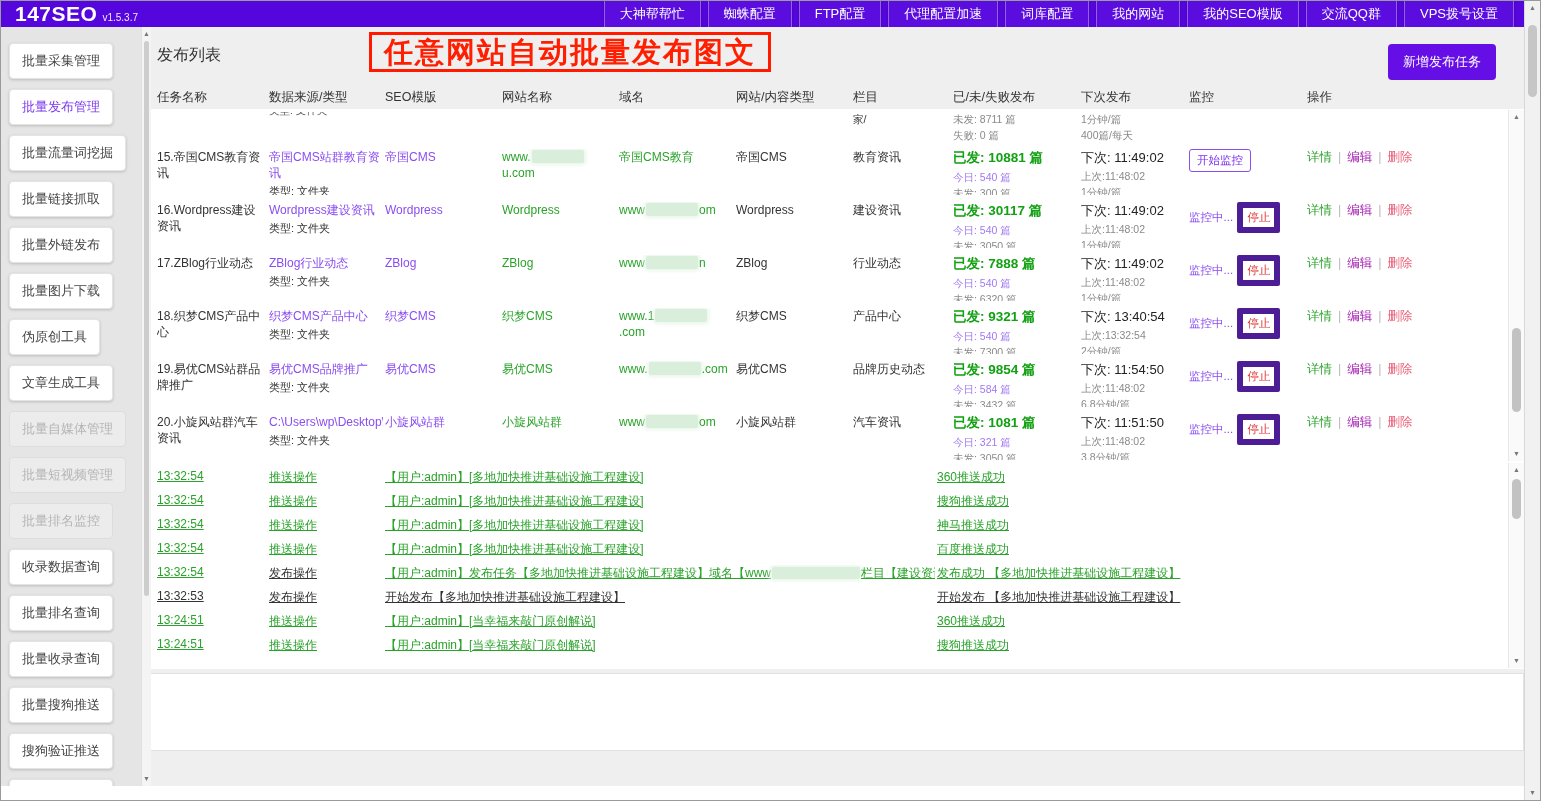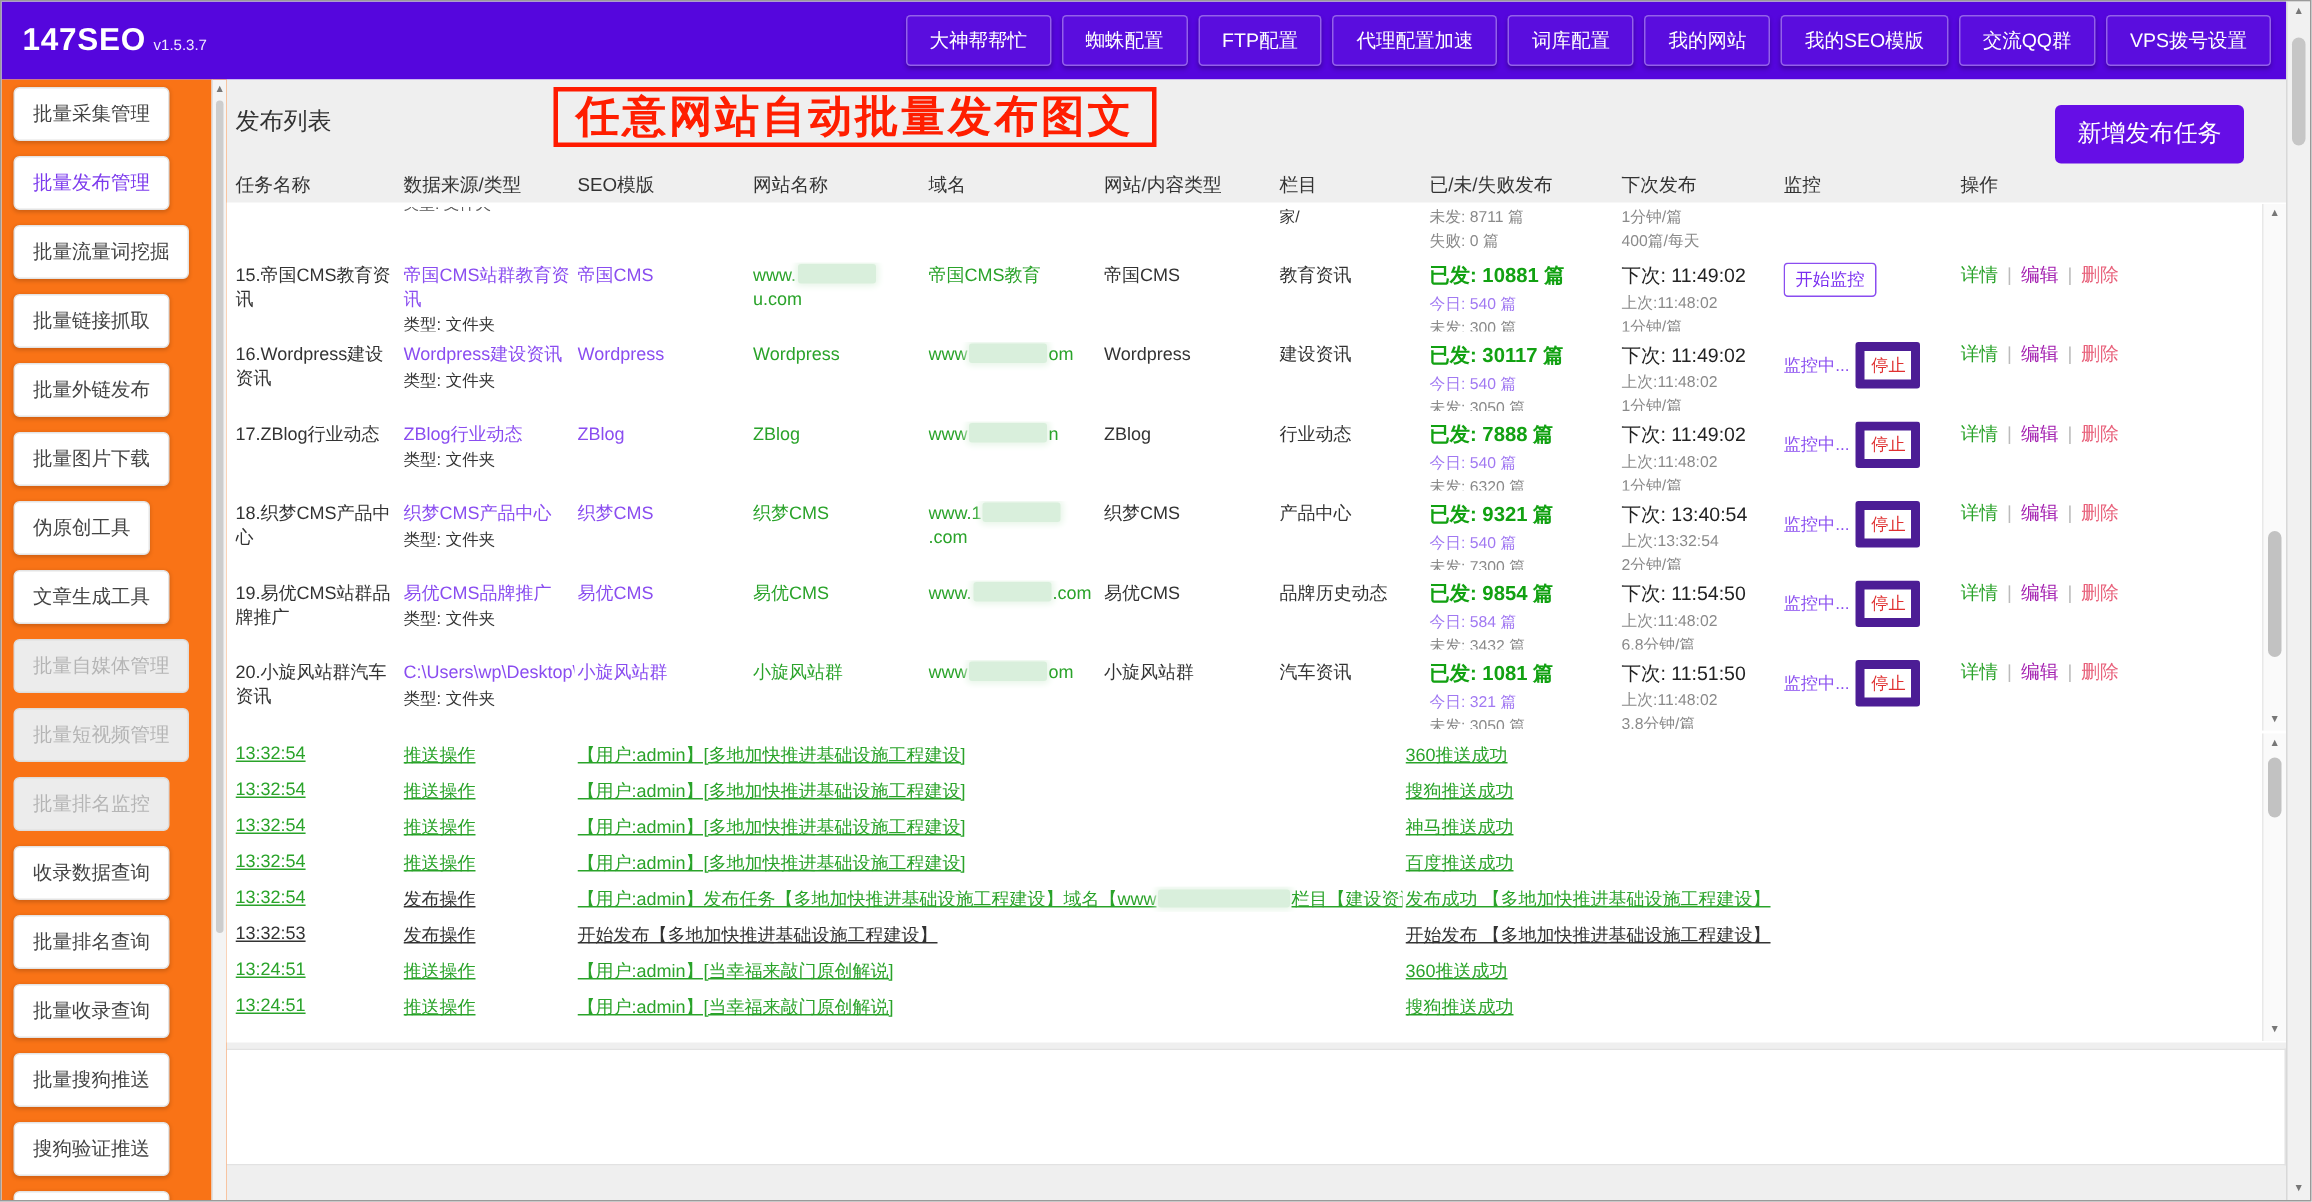--- a/index.html
+++ b/index.html
@@ -8,38 +8,38 @@
     font-family: "Liberation Sans", "DejaVu Sans", sans-serif;
     border: 1px solid #9a9a9a;
     background: #fff;
     overflow: hidden;
   }
   .window { display:flex; width:1539px; height:799px; }
   .left-col { width:1523px; display:flex; flex-direction:column; }
 
   
   .topbar {
-    height:52px; background:#5506dd; display:flex; align-items:center;
+    height:26px; background:#5506dd; display:flex; align-items:center;
     padding:0 10px 0 14px; flex:none;
   }
   .brand { color:#fff; font-size:21px; font-weight:bold; letter-spacing:.5px; }
   .version { color:#f0eaff; font-size:10px; margin-left:5px; margin-top:6px; }
   .nav { margin-left:auto; display:flex; gap:7px; }
   .nav-item {
     background:rgba(255,255,255,0.03); border:1px solid rgba(255,255,255,0.35);
     border-radius:3px; color:#fff; font-size:13px; padding:7px 15px;
     box-shadow:0 2px 3px rgba(0,0,0,0.25); cursor:pointer; white-space:nowrap;
     font-family:inherit;
   }
 
   
   .app { display:flex; height:759px; }
   .sidebar {
-    width:150px; background:#f97316; position:relative;
-    padding:5px 12px 0 8px; flex:none; overflow:hidden;
+    width:150px; background:#e5e5e5; position:relative;
+    padding:16px 12px 0 8px; flex:none; overflow:hidden;
   }
   .side-btn {
     display:block; width:max-content; background:#fff; border:1px solid #e4e4e4;
     border-radius:4px; padding:8px 12px; margin-bottom:10px; font-size:13px;
     color:#444; box-shadow:0 1px 3px rgba(0,0,0,0.18); cursor:pointer;
     font-family:inherit;
   }
   .side-btn.active { color:#7c3aed; }
   .side-btn.disabled { background:#ececec; color:#b5b5b5; box-shadow:none; border-color:#ddd; cursor:default; }
 
@@ -57,21 +57,21 @@
   
   .main-header { height:58px; position:relative; flex:none; }
   .page-title { position:absolute; left:6px; top:18px; font-size:16px; font-weight:400; color:#333; }
   .banner {
     position:absolute; left:218px; top:5px; height:40px; line-height:34px;
     border:3px solid #ff1a00; color:#ff1e00; font-size:29px; font-weight:bold;
     padding:0 12px; letter-spacing:2px; white-space:nowrap;
   }
   .add-btn {
     position:absolute; right:28px; top:17px; background:#660ee6; color:#fff;
-    border:none; border-radius:4px; padding:9px 15px; font-size:16px; cursor:pointer;
+    border:none; border-radius:4px; padding:9px 15px; font-size:13px; cursor:pointer;
     font-family:Liberation Sans, sans-serif;
   }
 
   
   .grid-cols {
     display:grid;
     grid-template-columns:110px 114px 115px 115px 115px 115px 98px 126px 106px 116px 1fr;
     column-gap:2px; padding:0 18px 0 6px;
   }
   .col-header { height:24px; align-items:center; font-size:12.5px; color:#333; flex:none; }

